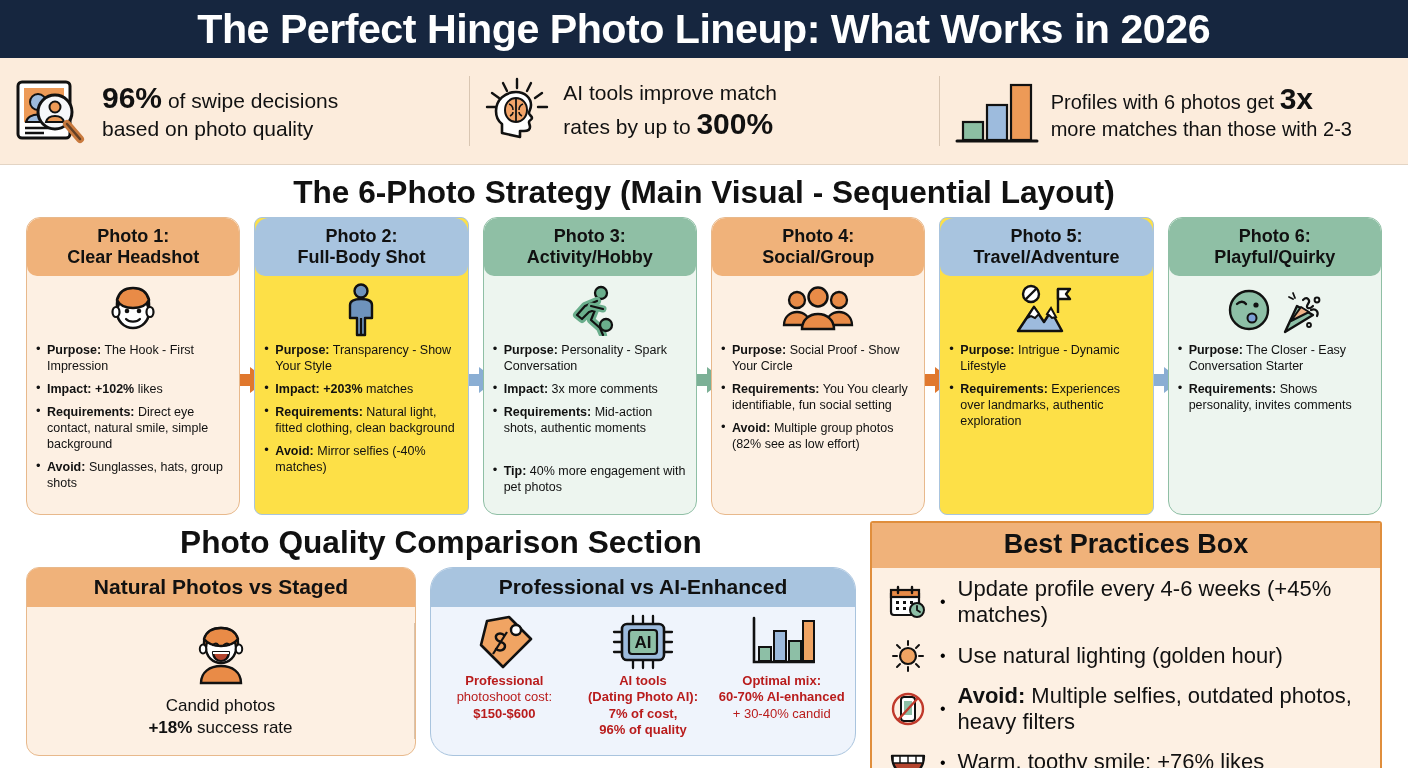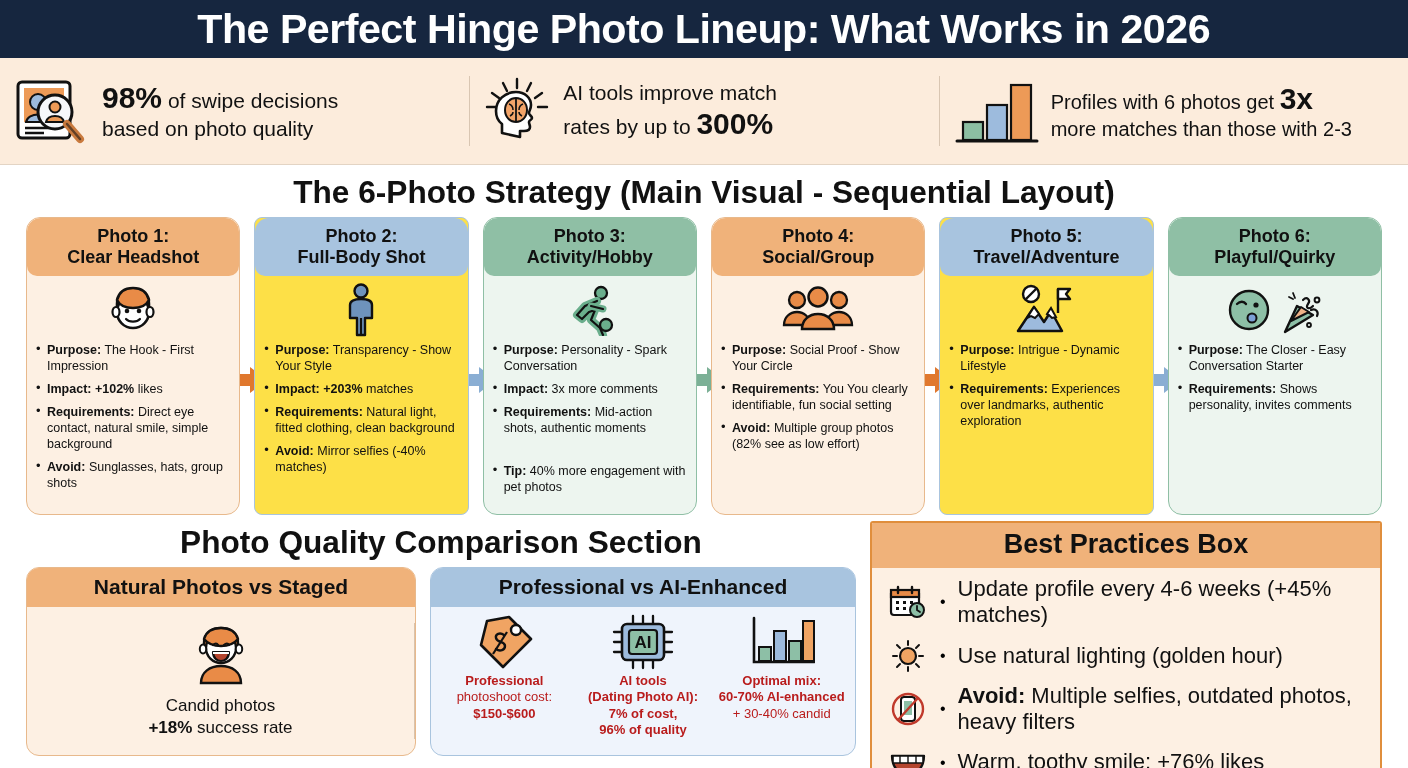--- a/index.html
+++ b/index.html
@@ -149,21 +149,21 @@
           <line x1="13" y1="52" x2="40" y2="52" stroke="#111" stroke-width="2.5"></line>
           <line x1="13" y1="57" x2="32" y2="57" stroke="#111" stroke-width="2.5"></line>
           <circle cx="43" cy="36" r="17" fill="#f6f7fa" stroke="#111" stroke-width="3"></circle>
           <circle cx="43" cy="31" r="5.5" fill="#ed9a57" stroke="#111" stroke-width="2"></circle>
           <path d="M34 46c2-8 16-8 18 0z" fill="#ed9a57" stroke="#111" stroke-width="2"></path>
           <line x1="55" y1="48" x2="68" y2="63" stroke="#c97a3e" stroke-width="8" stroke-linecap="round"></line>
           <line x1="55" y1="48" x2="68" y2="63" stroke="#111" stroke-width="2.5" stroke-linecap="round" fill="none" opacity="0.55"></line>
         </svg>
       </span>
       <span class="stat-text">
-        <b class="big">98%</b><span> of swipe decisions</span><br>
+        <b class="big">96%</b><span> of swipe decisions</span><br>
         <span>based on photo quality</span>
       </span>
     </div>
 
     <div class="stat stat-2">
       <span class="stat-icon">
         <svg width="72" height="70" viewBox="0 0 72 70">
           <g stroke="#111" stroke-width="2.4" stroke-linecap="round">
             <line x1="36" y1="3" x2="36" y2="12"></line>
             <line x1="22" y1="7" x2="26" y2="15"></line>
@@ -411,21 +411,21 @@
               </div>
               <div class="nb-caption">
                 <span>Candid photos</span><br>
                 <b>+18%</b><span> success rate</span>
               </div>
             </div>
             <div class="nb-divider"></div>
           </div>
         </div>
 
-        <div class="panel p-blue" style="flex:1;">
+        <div class="panel p-blue" style="flex:1;border-radius:23px;">
           <div class="panel-head">Professional vs AI-Enhanced</div>
           <div class="ai-body">
 
             <div class="ai-col">
               <div class="ai-icon">
                 <svg width="66" height="58" viewBox="0 0 66 58">
                   <path d="M38 4l22 22-28 28L10 32 16 8z" fill="#f0a463" stroke="#111" stroke-width="2.6" stroke-linejoin="round"></path>
                   <circle cx="45" cy="17" r="5" fill="#fff" stroke="#111" stroke-width="2.4"></circle>
                   <path d="M33 22c-4-3-9-1-8 3 1 5 9 3 9 8 0 4-5 6-9 3" fill="none" stroke="#111" stroke-width="2.4" stroke-linecap="round"></path>
                   <line x1="36" y1="19" x2="22" y2="41" stroke="#111" stroke-width="2.2"></line>

